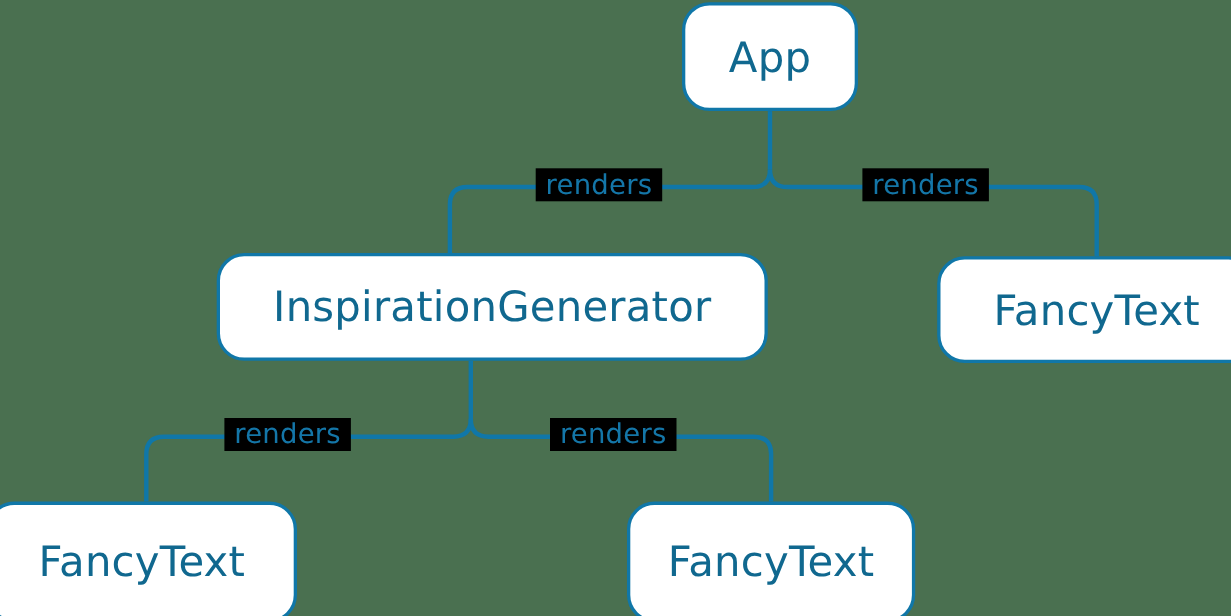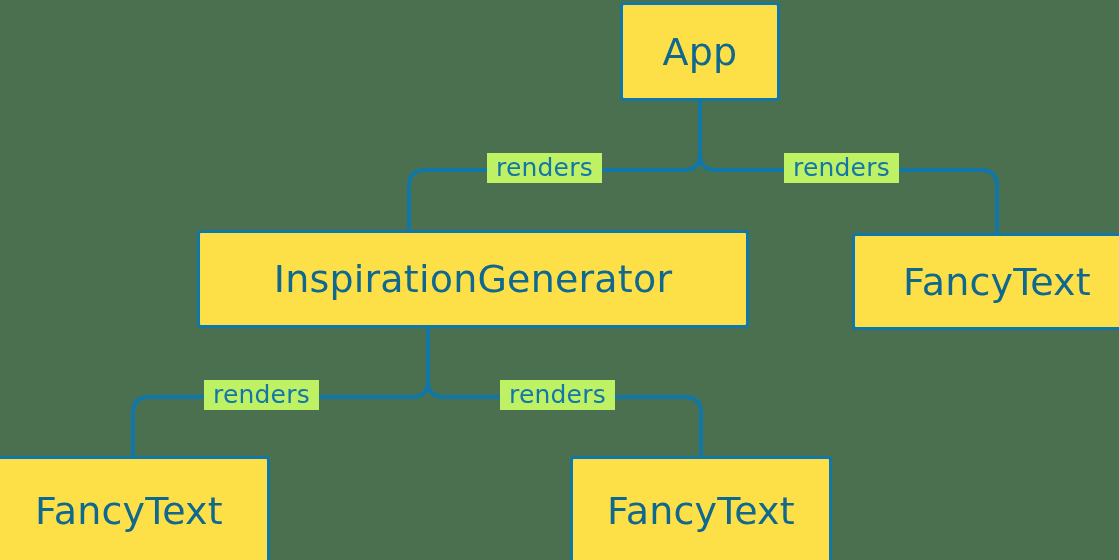--- a/index.html
+++ b/index.html
@@ -19,48 +19,48 @@
     position: absolute;
     left: 0;
     top: 0;
     width: 1119px;
     height: 560px;
     pointer-events: none;
   }
   .node {
     position: absolute;
     box-sizing: border-box;
-    background: #fde047;
+    background: #ffffff;
     border: 3px solid #1077a8;
-    border-radius: 4px;
+    border-radius: 25px;
     display: flex;
     align-items: center;
     justify-content: center;
     color: #10688f;
     font-size: 38px;
     font-weight: 400;
     letter-spacing: 0.2px;
     white-space: nowrap;
     z-index: 2;
   }
   .edge-label {
     position: absolute;
     color: #1476a8;
     font-size: 25px;
     font-weight: 400;
     letter-spacing: 0.2px;
     white-space: nowrap;
     z-index: 3;
-    background: #bef264;
+    background: #000000;
     padding: 0 9px;
     line-height: 30px;
   }
   
   #node-app              { left: 620px; top: 2px;   width: 160px; height: 99px; }
-  #node-inspiration      { left: 197px; top: 230px; width: 552px; height: 98px; }
+  #node-inspiration      { left: 197px; top: 230px; width: 501px; height: 98px; }
   #node-fancytext-right  { left: 852px; top: 233px; width: 290px; height: 97px; }
   #node-fancytext-left   { left: -12px; top: 456px; width: 282px; height: 110px; }
   #node-copyright        { left: 570px; top: 456px; width: 262px; height: 110px; }
   
   #label-app-inspiration      { left: 487px; top: 153px; }
   #label-app-fancytext        { left: 784px; top: 153px; }
   #label-ig-fancytext         { left: 204px; top: 380px; }
   #label-ig-copyright         { left: 500px; top: 380px; }
 </style>
 </head>

